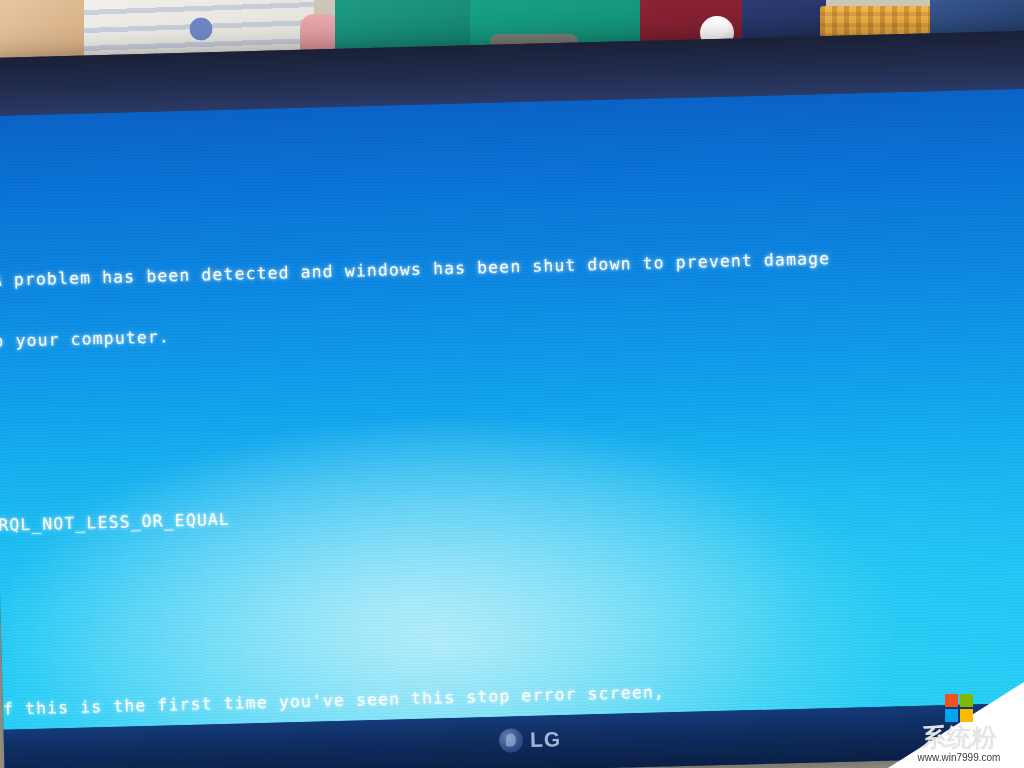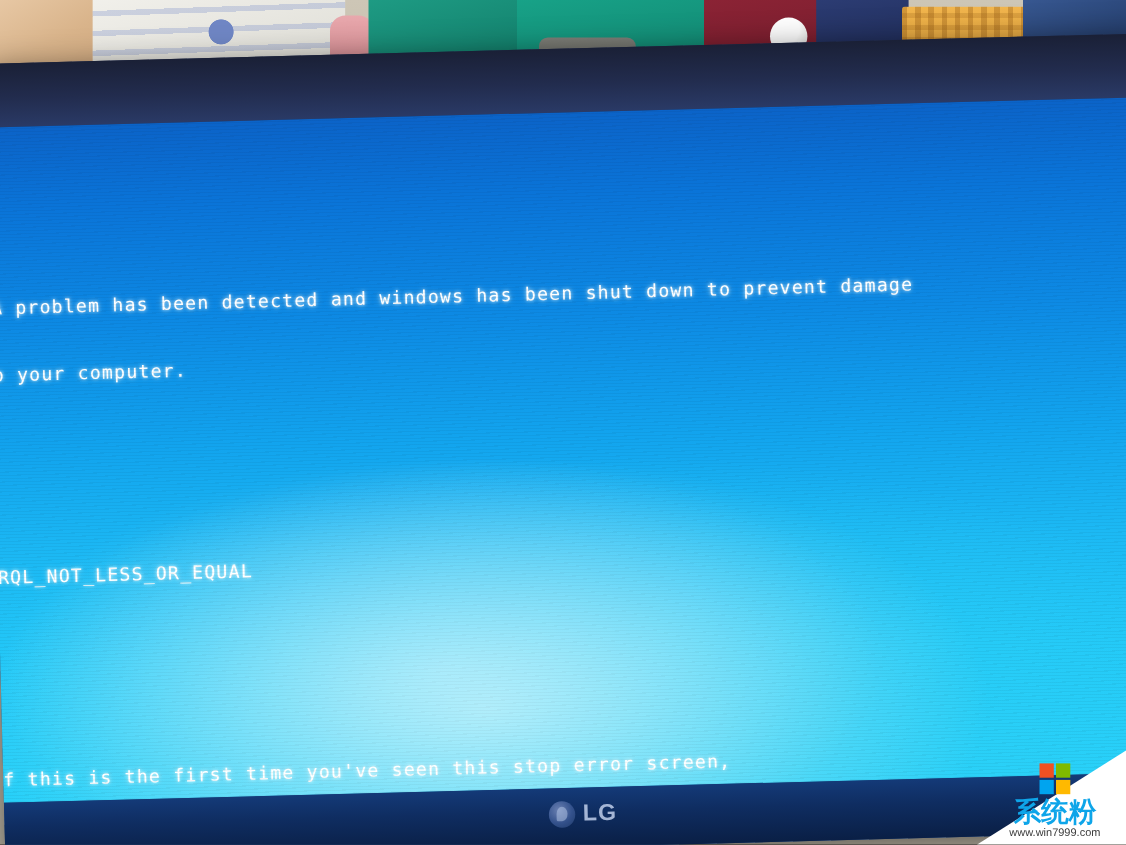--- a/index.html
+++ b/index.html
@@ -262,21 +262,21 @@
     grid-template-rows: 13px 13px;
     gap: 2px;
     width: 28px;
     margin: 0 auto 2px auto;
   }
   .wm-squares i { display: block; width: 13px; height: 13px; }
   .wm-cn {
     font-family: "DejaVu Sans", sans-serif;
     font-weight: bold;
     font-size: 25px;
-    color: #0ea5e9;
+    color: #e5e5e5;
     line-height: 27px;
     letter-spacing: 0px;
   }
   .wm-url {
     font-family: "Liberation Sans", sans-serif;
     font-size: 10px;
     color: #3a3a3a;
     line-height: 13px;
   }
 </style>

